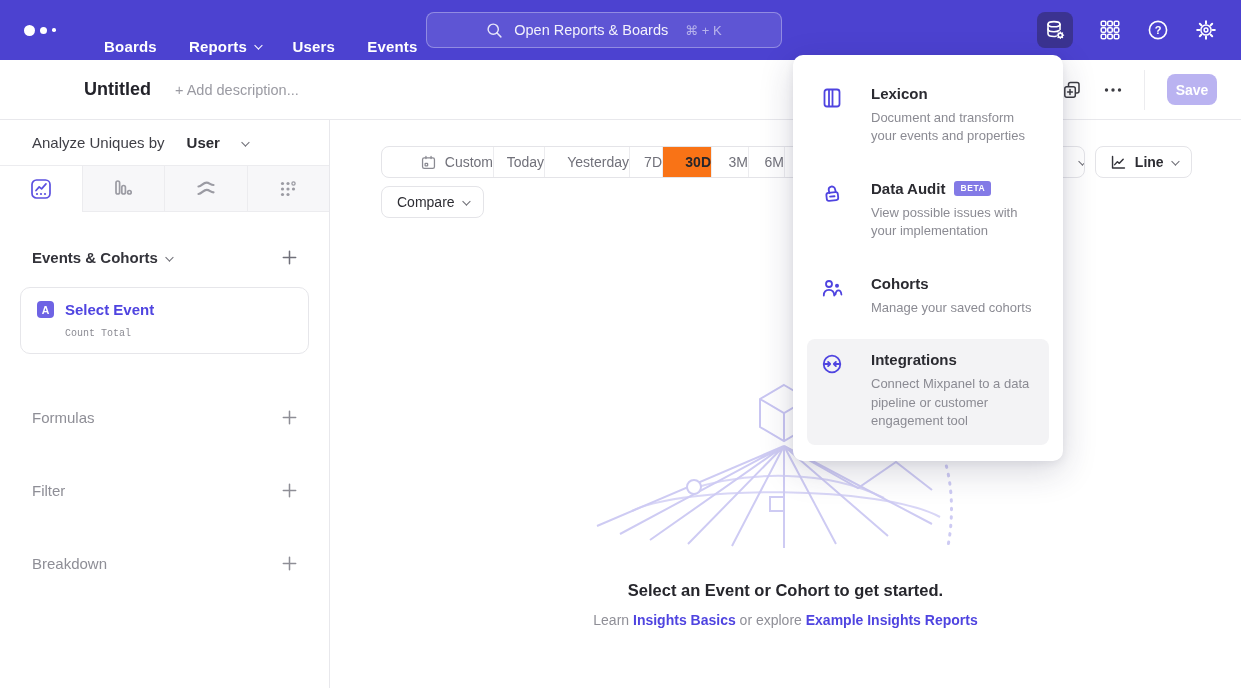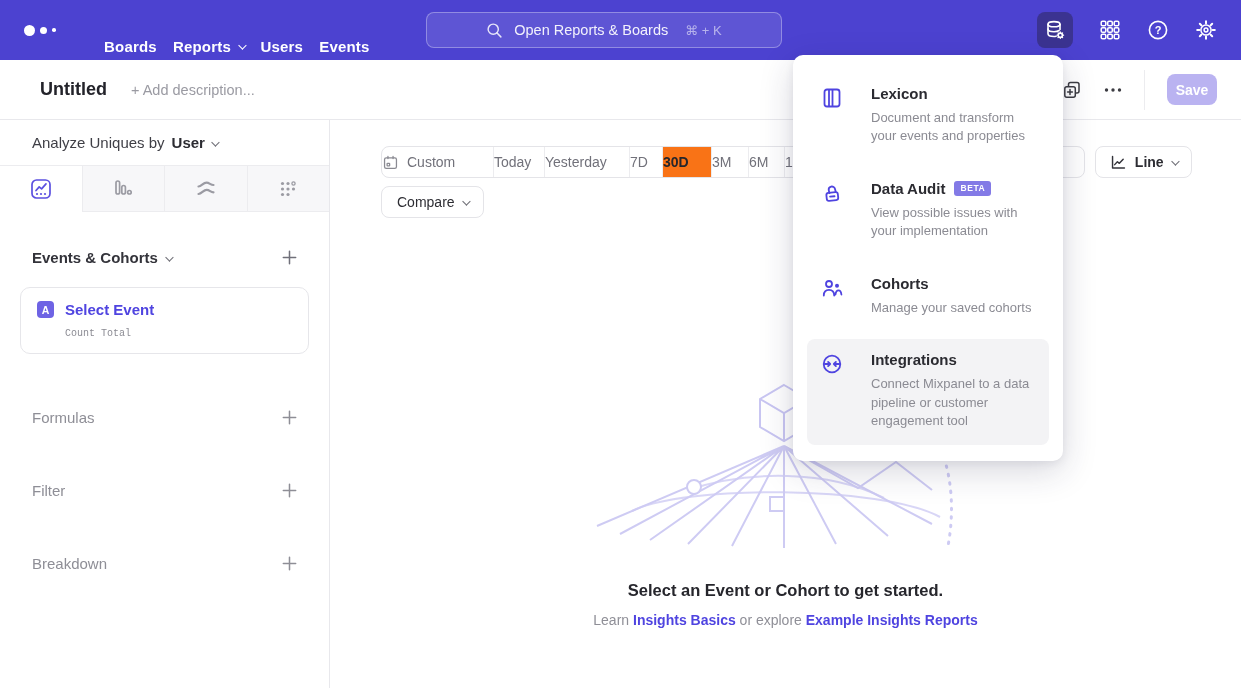--- a/index.html
+++ b/index.html
@@ -7,51 +7,51 @@
   .page { position:relative; width:1241px; height:688px; overflow:hidden; background:#fff; }
 
   
   .topnav { position:absolute; left:0; top:0; width:100%; height:60px; background:#4C42D0;
             display:flex; align-items:center; padding:0 24px; color:#fff; }
   .logo { display:flex; align-items:center; gap:5px; margin-right:38px; width:42px; }
   .logo i { display:block; border-radius:50%; background:#fff; }
   .logo i:nth-child(1){ width:11px; height:11px; }
   .logo i:nth-child(2){ width:7px; height:7px; }
   .logo i:nth-child(3){ width:3.5px; height:3.5px; }
-  .navlinks { display:flex; align-items:flex-start; gap:16px;margin-top:32px; }
+  .navlinks { display:flex; align-items:flex-start; gap:32px;margin-top:32px; }
   .navlink { font-size:15px; font-weight:600; letter-spacing:.2px; cursor:pointer; display:flex; align-items:center; gap:8px; }
   .chev { display:inline-block; width:6.5px; height:6.5px; border-right:1.8px solid currentColor;
           border-bottom:1.8px solid currentColor; transform:rotate(45deg) translateY(-1px); }
   .chev.small { width:5.5px; height:5.5px; }
   .searchbar { position:absolute; left:426px; top:12px; width:356px; height:36px; border-radius:8px;
                background:rgba(255,255,255,.10); border:1px solid rgba(255,255,255,.32);
                display:flex; align-items:center; justify-content:center; gap:11px; cursor:text; }
   .searchbar .ph { font-size:14.5px; color:rgba(255,255,255,.92); }
   .searchbar .kbd { font-size:13px; color:rgba(255,255,255,.55); margin-left:6px; }
   .nav-right { margin-left:auto; display:flex; align-items:center; gap:26px; }
   .iconbtn { width:36px; height:36px; border-radius:8px; display:flex; align-items:center; justify-content:center; cursor:pointer; }
   .iconbtn.active { background:#3B3391; }
   .project { display:flex; align-items:center; gap:14px; cursor:pointer; margin-left:6px; }
   .project .l1 { font-size:14px; font-weight:700; line-height:1.25; }
   .project .l2 { font-size:12px; font-weight:700; line-height:1.25; }
 
   
   .rheader { position:absolute; left:0; top:60px; width:100%; height:60px; background:#fff;
              border-bottom:1px solid #E8E8EC; display:flex; align-items:center; padding:0 24px 0 40px; }
-  .rtitle { font-size:18px; font-weight:700; color:#23232A; }
+  .rtitle { font-size:18px; font-weight:700; color:#23232A;margin-left:44px; }
   .rdesc { font-size:14.5px; color:#9A9AA2; margin-left:24px; cursor:text; }
   .rh-right { margin-left:auto; display:flex; align-items:center; gap:22px; }
   .vdiv { width:1px; height:40px; background:#ECECEF; }
   .savebtn { width:50px; height:31px; border:none; border-radius:8px; background:#BAB3F1; color:#fff;
              font-size:14px; font-weight:600; font-family:inherit; }
 
   
   .sidebar { position:absolute; left:0; top:120px; width:330px; height:568px; background:#fff; border-right:1px solid #E8E8EC; }
   .analyze { height:46px; display:flex; align-items:center; padding-left:32px; border-bottom:1px solid #ECECEF;
-             font-size:15px; color:#3F3F46; gap:7px; }
+             font-size:15px; color:#3F3F46; gap:22px; }
   .analyze b { color:#2C2C32; font-weight:700; }
   .analyze .chev { color:#6E6E76; }
   .charttabs { display:flex; height:46px; }
   .ctab { flex:1; display:flex; align-items:center; justify-content:center; background:#F7F7F9;
           border-left:1px solid #ECECEF; border-bottom:1px solid #ECECEF; cursor:pointer; }
   .ctab.active { background:#fff; border-bottom:none; border-left:none; }
   .sec-head { margin-top:36px; padding:0 30px 0 32px; display:flex; align-items:center; justify-content:space-between; }
   .sec-head .t { font-size:15px; font-weight:700; color:#33333A; display:flex; align-items:center; gap:8px; }
   .sec-head .t .chev { color:#6E6E76; }
   .event-card { margin:20px 20px 0 20px; border:1px solid #E6E6EA; border-radius:10px; padding:13px 16px 14px; cursor:pointer; }
@@ -61,21 +61,21 @@
   .ev-title { margin-left:11px; font-size:15px; font-weight:600; color:#4F44E0; }
   .ev-sub { margin-top:10px; margin-left:28px; font-size:10px; color:#8B8B93;font-family:Liberation Mono, monospace; }
   .side-row { margin-top:54px; padding:0 30px 0 32px; display:flex; align-items:center; justify-content:space-between; }
   .side-row .lbl { font-size:15px; color:#8E8E96; }
   .plusbtn { cursor:pointer; display:flex; }
 
   
   .main { position:absolute; left:330px; top:120px; width:911px; height:568px; background:#fff; }
   .segctrl { position:absolute; left:51px; top:26px; width:704px; height:32px; display:flex; background:#fff;
              border:1px solid #E4E4E8; border-radius:8px; overflow:hidden; }
-  .seg { display:flex; align-items:center; justify-content:flex-start; font-size:14px; color:#71717A;
+  .seg { display:flex; align-items:center; justify-content:flex-end; font-size:14px; color:#71717A;
          border-left:1px solid #ECECEF; cursor:pointer; gap:8px; }
   .seg:first-child { border-left:none; }
   .seg.sel { background:#f97316; color:#26262B; font-weight:700; }
   .seg .chev { color:#6E6E76; }
   .btn { position:absolute; display:flex; align-items:center; justify-content:center; gap:8px; height:32px;
          background:#fff; border:1px solid #E4E4E8; border-radius:8px; font-size:14px; color:#2D2D33; cursor:pointer; }
   .btn .chev { color:#6E6E76; }
   .compare { left:51px; top:66px; padding:0 15px; }
   .linebtn { left:765px; top:26px; width:97px; font-weight:600; }
   .empty-title { position:absolute; top:461px; width:100%; text-align:center; font-size:16.5px; font-weight:700; color:#26262C; }

